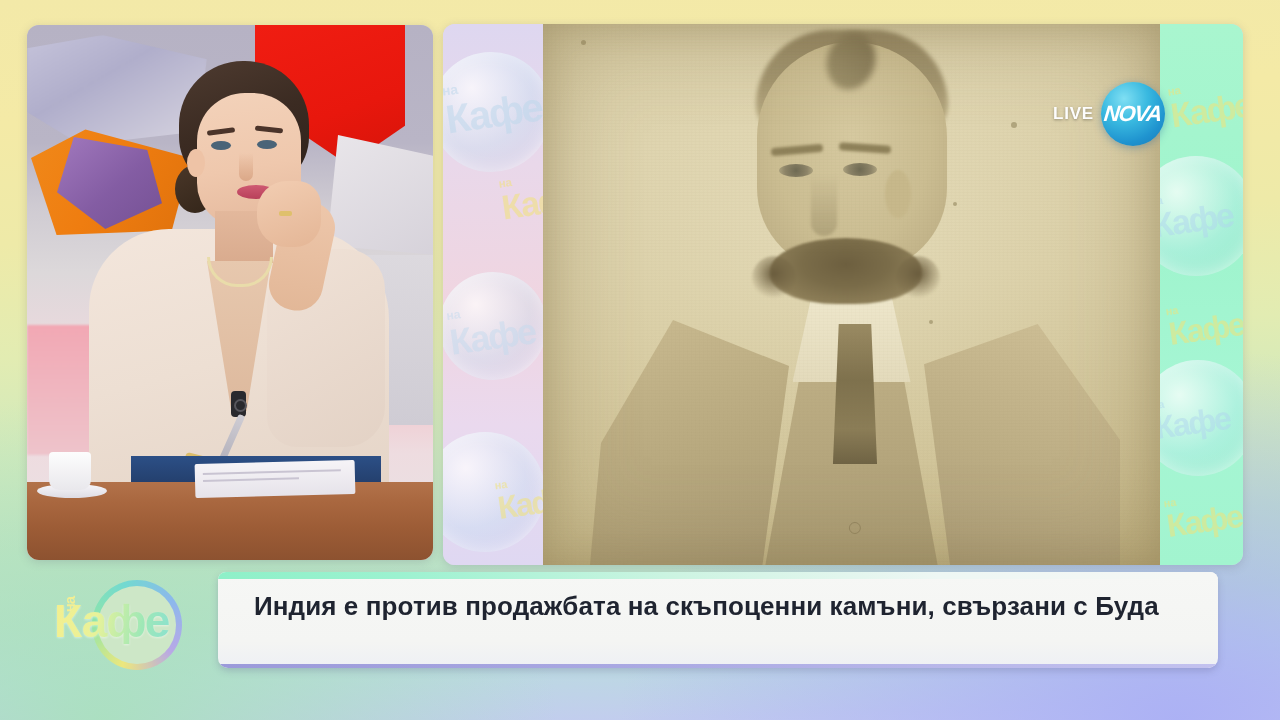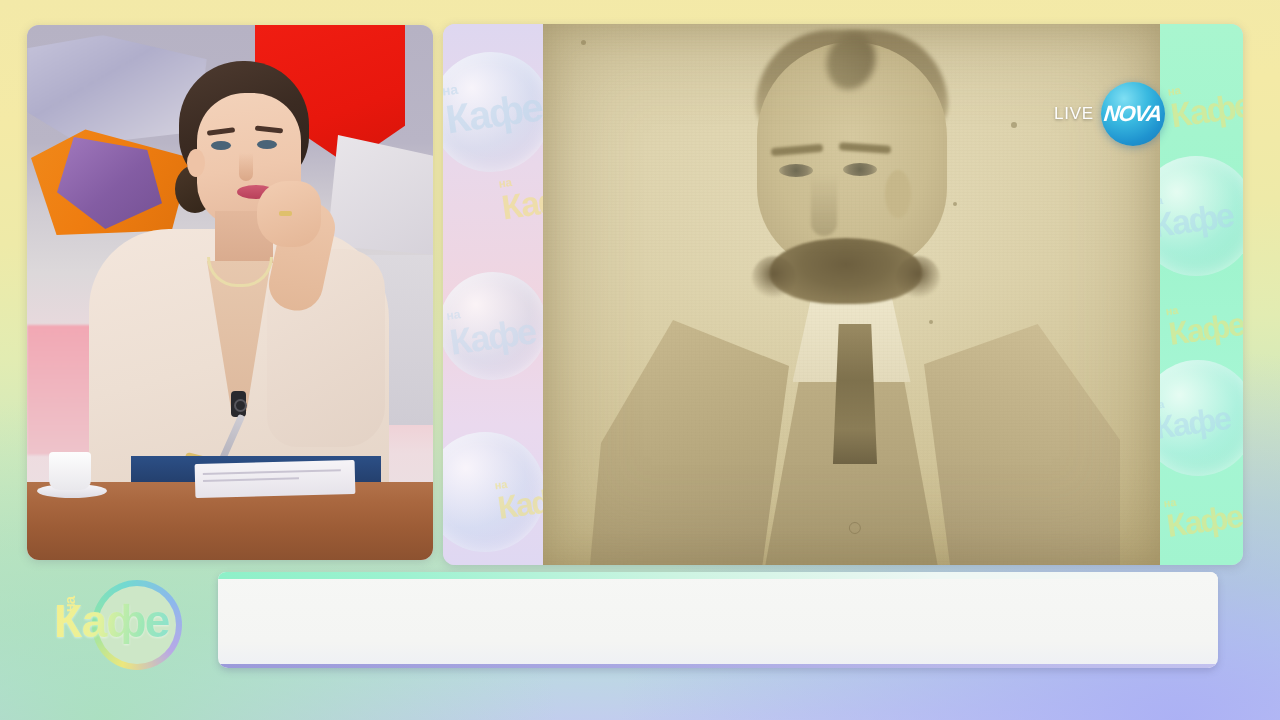--- a/index.html
+++ b/index.html
@@ -197,21 +197,21 @@
   .ph-speck { position:absolute; background:#8d7f58; border-radius:50%; opacity:.55; }
   .ph-grain { position:absolute; inset:0; opacity:.22; pointer-events:none;
     background-image:
       repeating-linear-gradient(0deg, rgba(120,105,70,.10) 0 1px, rgba(255,255,255,0) 1px 3px),
       repeating-linear-gradient(90deg, rgba(120,105,70,.08) 0 1px, rgba(255,255,255,0) 1px 4px); }
   .ph-vig { position:absolute; inset:0; pointer-events:none;
     box-shadow:inset 0 0 90px rgba(130,112,70,.45), inset 0 0 30px rgba(150,132,90,.30); }
 
   
   #live-nova { position:absolute; right:78px; top:58px; display:flex; align-items:center; gap:7px; z-index:6; }
-  #live-label { color:#fdfdfd; font-size:17px; font-weight:normal; letter-spacing:.8px;
+  #live-label { color:#fdfdfd; font-size:17px; font-weight:bold; letter-spacing:.8px;
     text-shadow:0 1px 3px rgba(0,0,0,.35); }
   #nova-logo { width:64px; height:64px; border-radius:50%;
     background:radial-gradient(circle at 36% 26%, #7fdff3 0%, #39b9e0 38%, #1f93cf 70%, #1878b8 100%);
     box-shadow:0 2px 8px rgba(20,90,150,.35); display:flex; align-items:center; justify-content:center; }
   #nova-text { color:#fff; font-size:22px; font-weight:bold; font-style:italic;
     letter-spacing:-1.2px; transform:skewX(-6deg); }
 
   
   #banner { position:absolute; left:218px; top:572px; width:1000px; height:96px;
     border-radius:8px 8px 10px 10px; overflow:hidden;
@@ -349,15 +349,16 @@
 
 <div id="show-logo">
   <div id="logo-ring"></div>
   <div id="logo-na">на</div>
   <div id="logo-text">Кафе</div>
 </div>
 
 <div id="banner">
   <div id="banner-topline"></div>
   <div id="banner-text">
+    <div id="headline">Индия е против продажбата на скъпоценни камъни, свързани с Буда</div>
   </div>
   <div id="banner-underline"></div>
 </div>
 
 </body></html>

